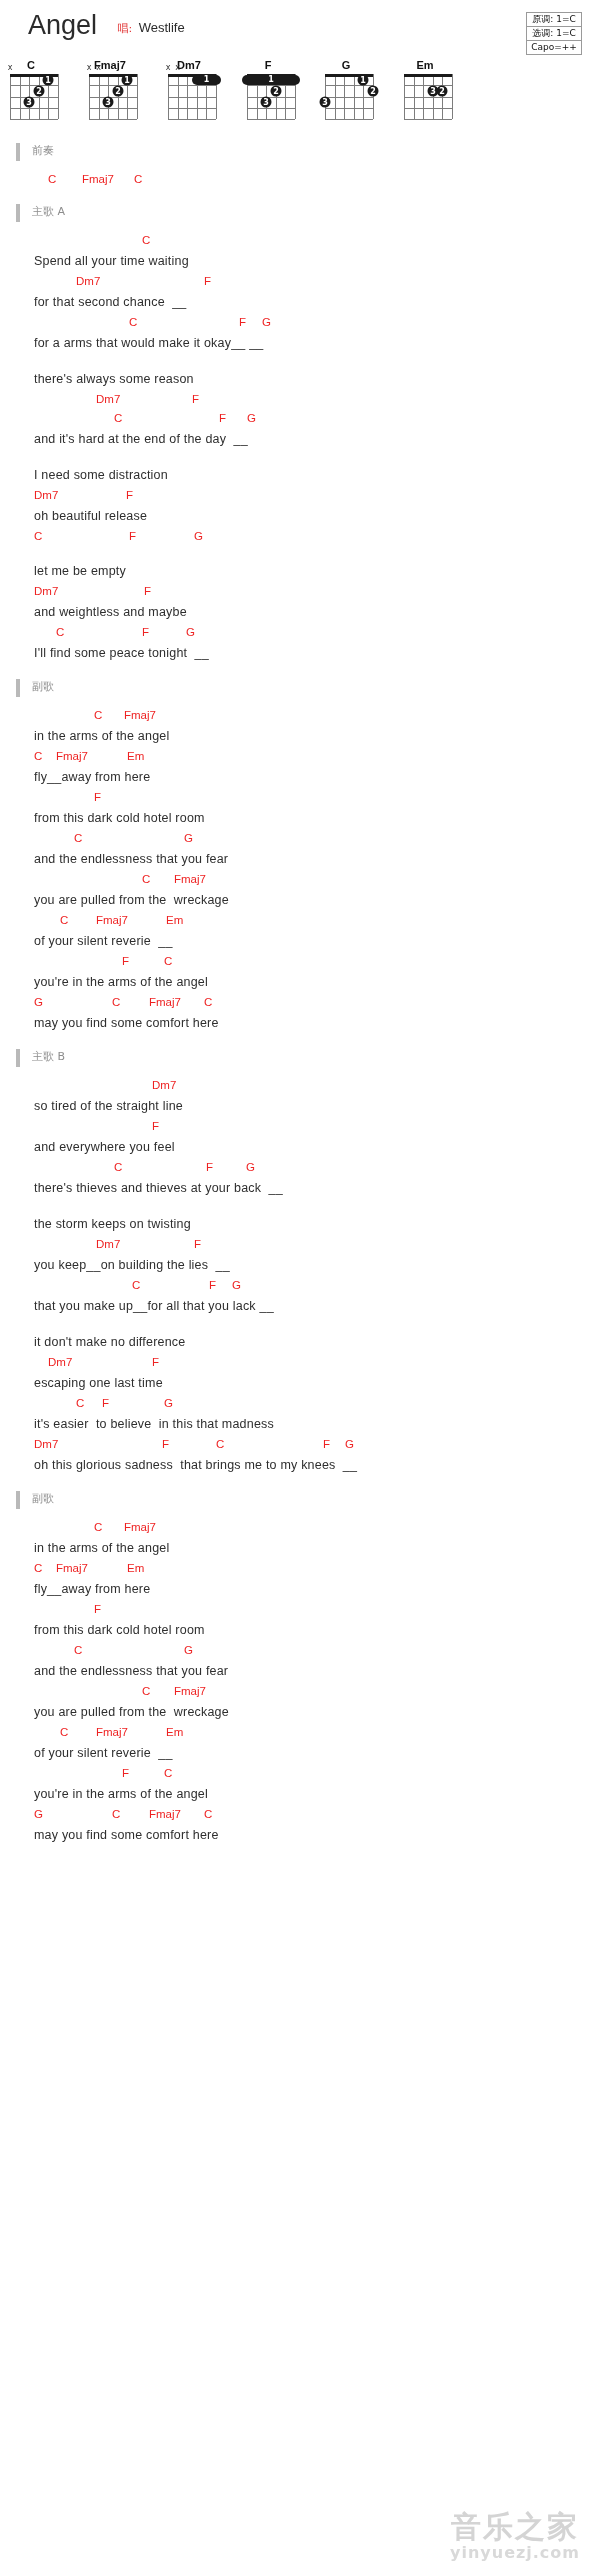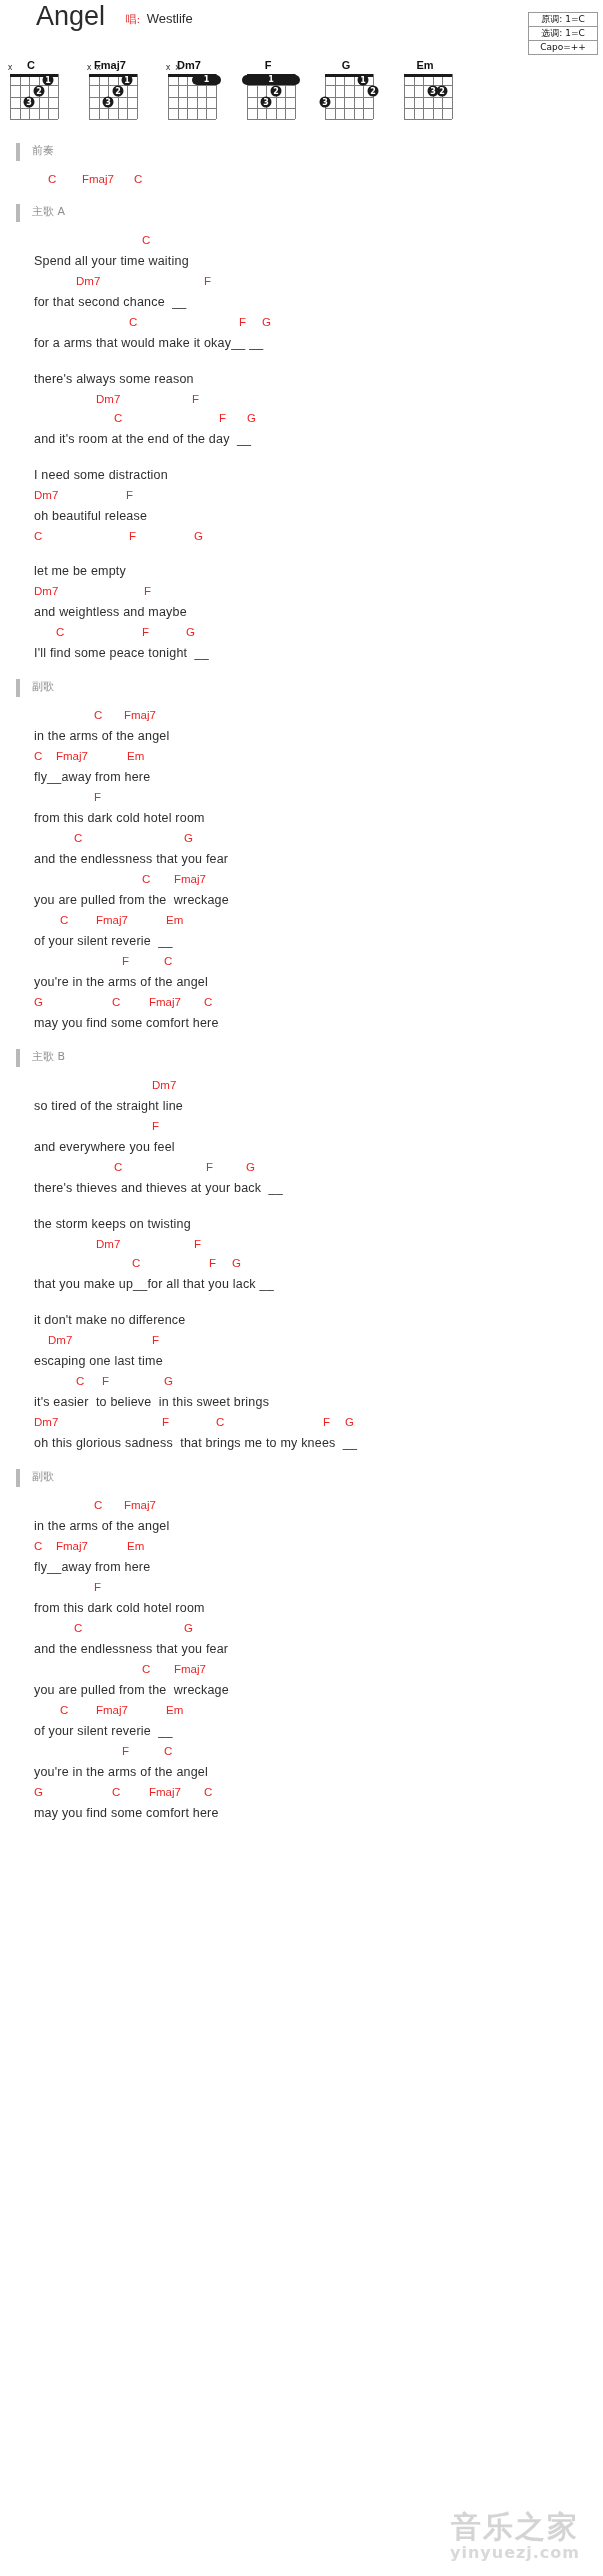--- a/index.html
+++ b/index.html
@@ -13,22 +13,21 @@
     position: relative;
     font-family: "Liberation Sans", sans-serif;
     color: #3a3a3a;
     overflow: hidden;
   }
 
   
   .header {
     position: relative;
     height: 56px;
-    padding: 0 0 0 28px;
-    margin-left: 8px;
+    padding: 9px 0 0 28px;
   }
   .song-title {
     display: inline-block;
     font-size: 27px;
     font-weight: normal;
     color: #2b2b2b;
     letter-spacing: 0px;
     vertical-align: middle;
     line-height: 30px;
   }
@@ -47,23 +46,23 @@
   }
   .artist-name {
     font-size: 13px;
     color: #2b2b2b;
     margin-left: 2px;
   }
 
   
   .keybox {
     position: absolute;
-    right: 6px;
+    right: 22px;
     top: 12px;
-    width: 70px;
+    width: 56px;
     border: 1px solid #9a9a9a;
     background: #fff;
     font-size: 9px;
     line-height: 11px;
     color: #111;
     text-align: center;
   }
   .keybox .krow {
     border-bottom: 1px solid #9a9a9a;
     padding: 1px 2px 1px 2px;
@@ -420,21 +419,21 @@
       <div class="chordline"><span style="left: 108px;">C</span></div>
       <div class="lyricline">Spend all your time waiting</div>
       <div class="chordline"><span style="left: 42px;">Dm7</span><span style="left: 170px;">F</span></div>
       <div class="lyricline">for that second chance  __</div>
       <div class="chordline"><span style="left: 95px;">C</span><span style="left: 205px;">F</span><span style="left: 228px;">G</span></div>
       <div class="lyricline">for a arms that would make it okay__ __</div>
       <div class="spacer"></div>
       <div class="lyricline">there's always some reason</div>
       <div class="chordline"><span style="left: 62px;">Dm7</span><span style="left: 158px;">F</span></div>
       <div class="chordline"><span style="left: 80px;">C</span><span style="left: 185px;">F</span><span style="left: 213px;">G</span></div>
-      <div class="lyricline">and it's room at the end of the day  __</div>
+      <div class="lyricline">and it's hard at the end of the day  __</div>
       <div class="spacer"></div>
       <div class="lyricline">I need some distraction</div>
       <div class="chordline"><span style="left: 0px;">Dm7</span><span style="left: 92px;">F</span></div>
       <div class="lyricline">oh beautiful release</div>
       <div class="chordline"><span style="left: 0px;">C</span><span style="left: 95px;">F</span><span style="left: 160px;">G</span></div>
       <div class="spacer"></div>
       <div class="lyricline">let me be empty</div>
       <div class="chordline"><span style="left: 0px;">Dm7</span><span style="left: 110px;">F</span></div>
       <div class="lyricline">and weightless and maybe</div>
       <div class="chordline"><span style="left: 22px;">C</span><span style="left: 108px;">F</span><span style="left: 152px;">G</span></div>
@@ -469,28 +468,29 @@
     <div class="block">
       <div class="chordline"><span style="left: 118px;">Dm7</span></div>
       <div class="lyricline">so tired of the straight line</div>
       <div class="chordline"><span style="left: 118px;">F</span></div>
       <div class="lyricline">and everywhere you feel</div>
       <div class="chordline"><span style="left: 80px;">C</span><span style="left: 172px;">F</span><span style="left: 212px;">G</span></div>
       <div class="lyricline">there's thieves and thieves at your back  __</div>
       <div class="spacer"></div>
       <div class="lyricline">the storm keeps on twisting</div>
       <div class="chordline"><span style="left: 62px;">Dm7</span><span style="left: 160px;">F</span></div>
+      <div class="lyricline">you keep__on building the lies  __</div>
       <div class="chordline"><span style="left: 98px;">C</span><span style="left: 175px;">F</span><span style="left: 198px;">G</span></div>
       <div class="lyricline">that you make up__for all that you lack __</div>
       <div class="spacer"></div>
       <div class="lyricline">it don't make no difference</div>
       <div class="chordline"><span style="left: 14px;">Dm7</span><span style="left: 118px;">F</span></div>
       <div class="lyricline">escaping one last time</div>
       <div class="chordline"><span style="left: 42px;">C</span><span style="left: 68px;">F</span><span style="left: 130px;">G</span></div>
-      <div class="lyricline">it's easier  to believe  in this sweet brings</div>
+      <div class="lyricline">it's easier  to believe  in this that madness</div>
       <div class="chordline"><span style="left: 0px;">Dm7</span><span style="left: 128px;">F</span><span style="left: 182px;">C</span><span style="left: 289px;">F</span><span style="left: 311px;">G</span></div>
       <div class="lyricline">oh this glorious sadness  that brings me to my knees  __</div>
     </div>
     <div class="section-head">
       <div class="bar"></div>
       <div class="label">副歌</div>
     </div>
     <div class="block">
       <div class="chordline"><span style="left: 60px;">C</span><span style="left: 90px;">Fmaj7</span></div>
       <div class="lyricline">in the arms of the angel</div>

